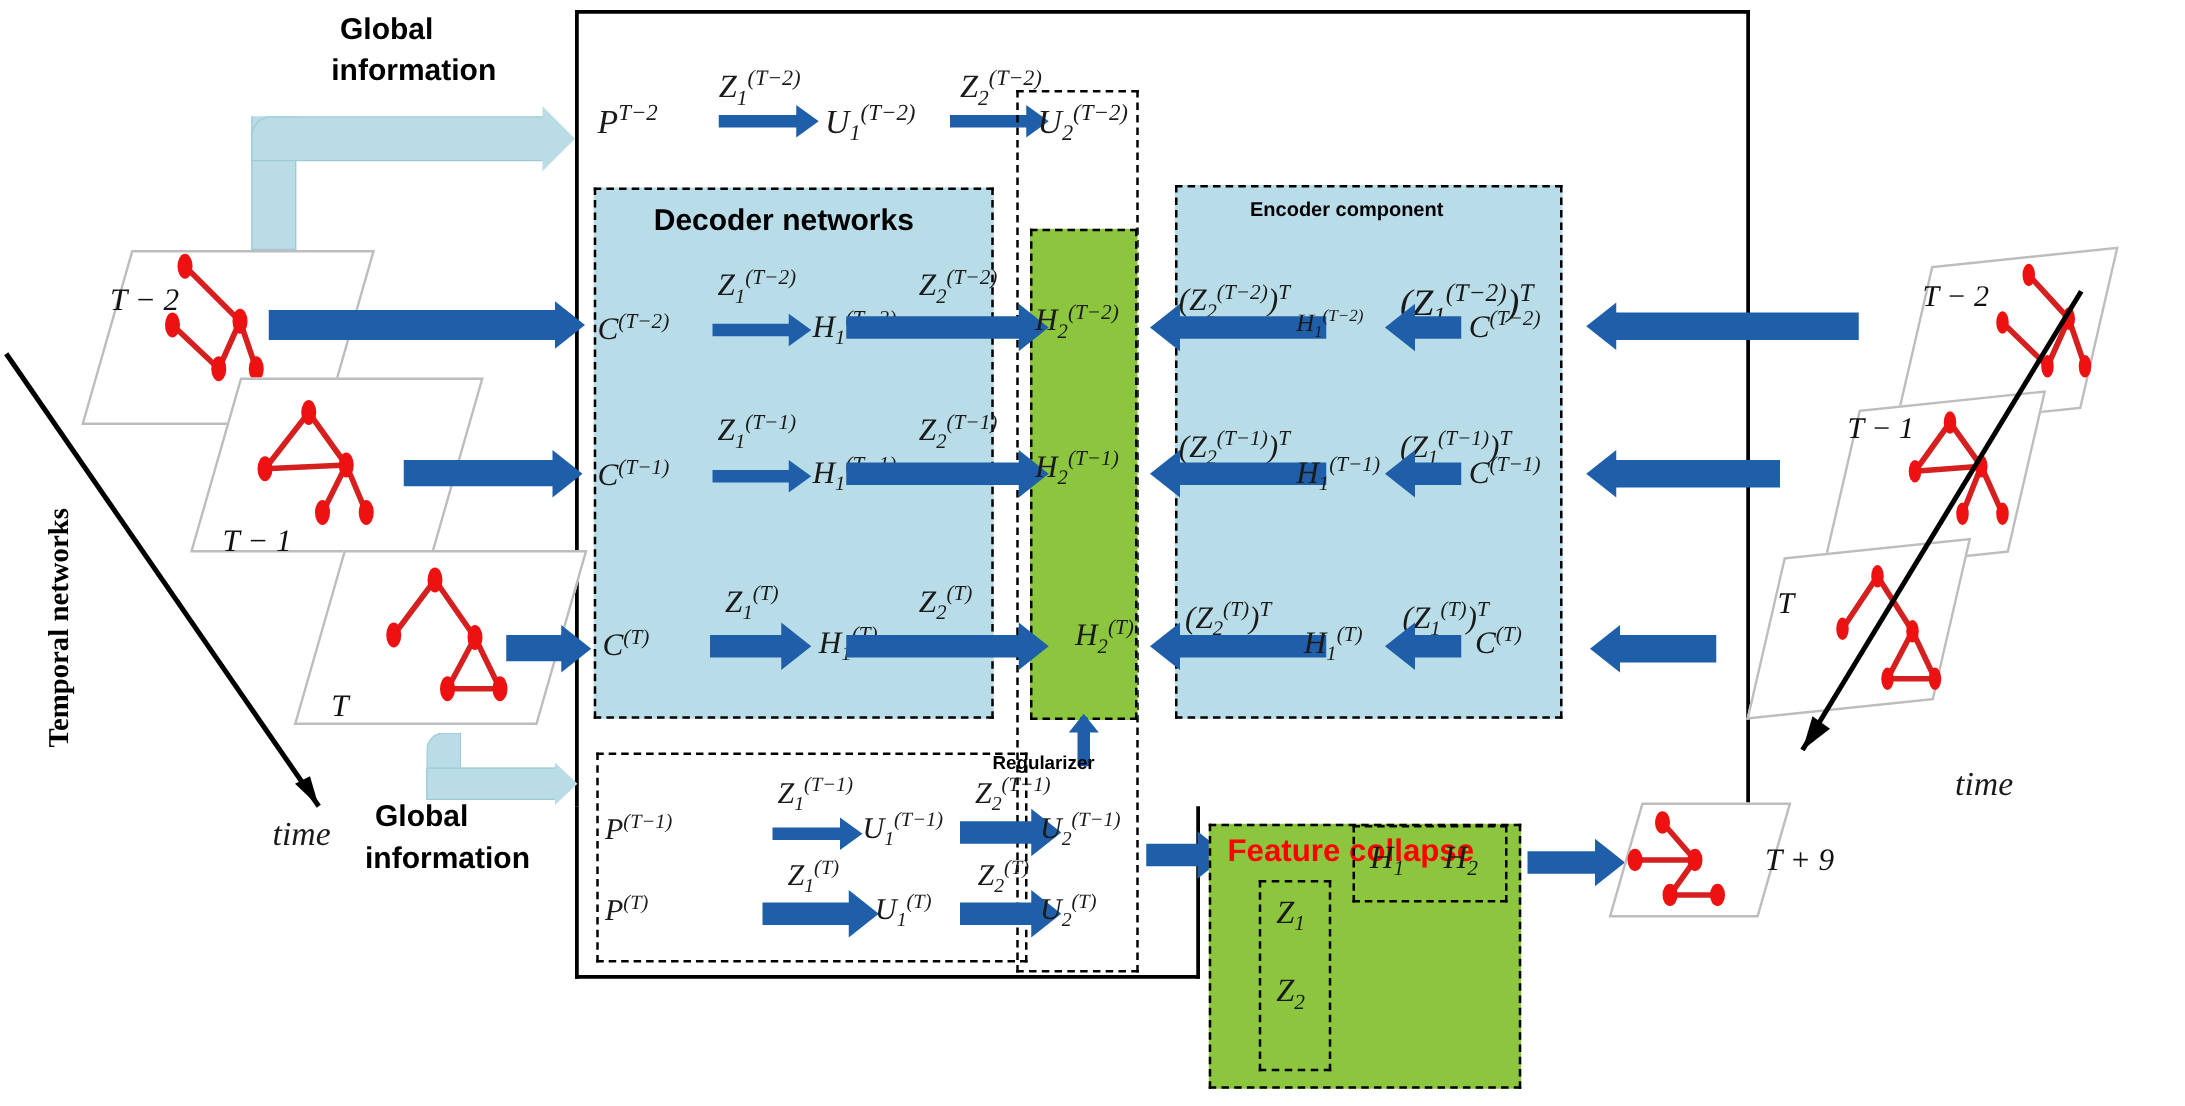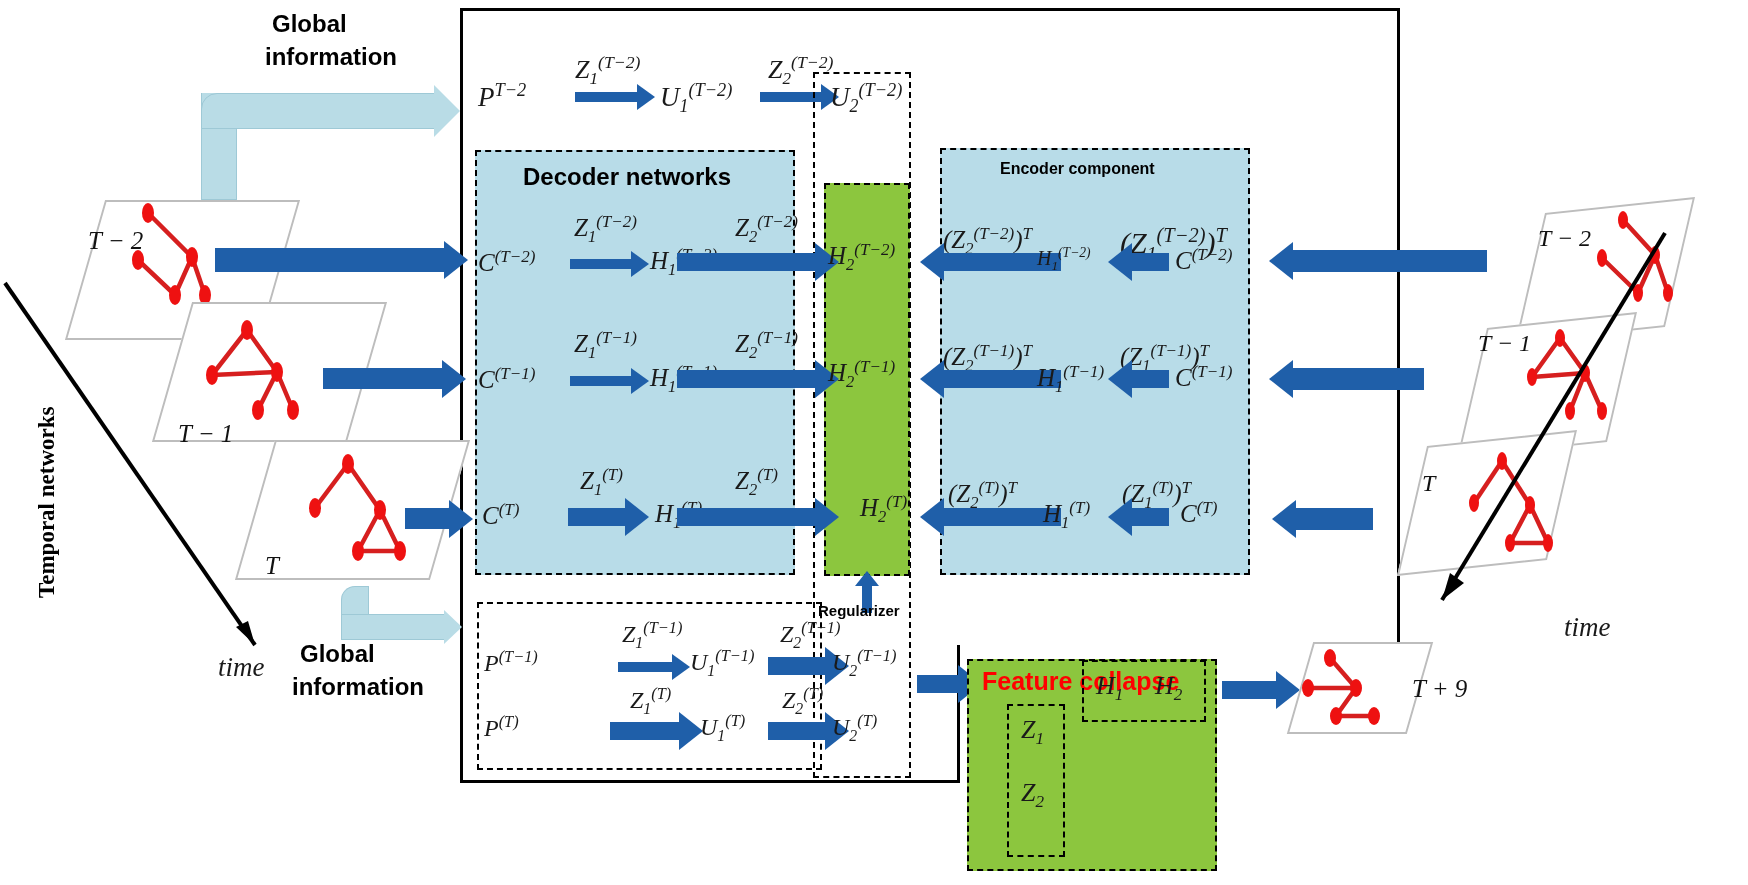--- a/index.html
+++ b/index.html
@@ -102,21 +102,21 @@
   <div class="abs dashed2" style="left:813px;top:72px;width:98px;height:706px;"></div>
 
   <div class="abs blue-panel dashed2" style="left:475px;top:150px;width:320px;height:425px;"></div>
   <div class="abs bold" style="left:523px;top:163px;font-size:24px;">Decoder networks</div>
 
   <div class="abs blue-panel dashed2" style="left:940px;top:148px;width:310px;height:427px;"></div>
   <div class="abs bold" style="left:1000px;top:160px;font-size:16px;">Encoder component</div>
 
   <div class="abs green-panel dashed2" style="left:824px;top:183px;width:86px;height:393px;"></div>
   <div class="arrow-u" style="left:862px;top:585px;height:28px;"></div>
-  <div class="abs bold" style="left:818px;top:602px;font-size:15px;">Regularizer</div>
+  <div class="abs bold" style="left:794px;top:602px;font-size:15px;">Regularizer</div>
 
   <div class="abs math" style="left:478px;top:247px;font-size:25px;">
     <span>C</span><sup>(T−2)</sup>
   </div>
   <div class="abs math" style="left:574px;top:212px;font-size:25px;">
     <span>Z</span><sub>1</sub><sup>(T−2)</sup>
   </div>
   <div class="arrow-r" style="left:570px;top:259px;width:62px;"></div>
   <div class="abs math" style="left:650px;top:245px;font-size:25px;">
     <span>H</span><sub>1</sub><sup>(T−2)</sup>

